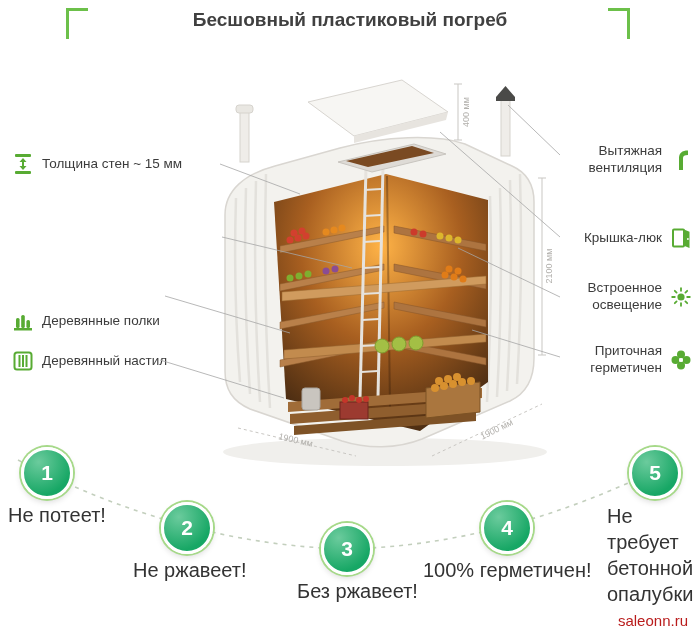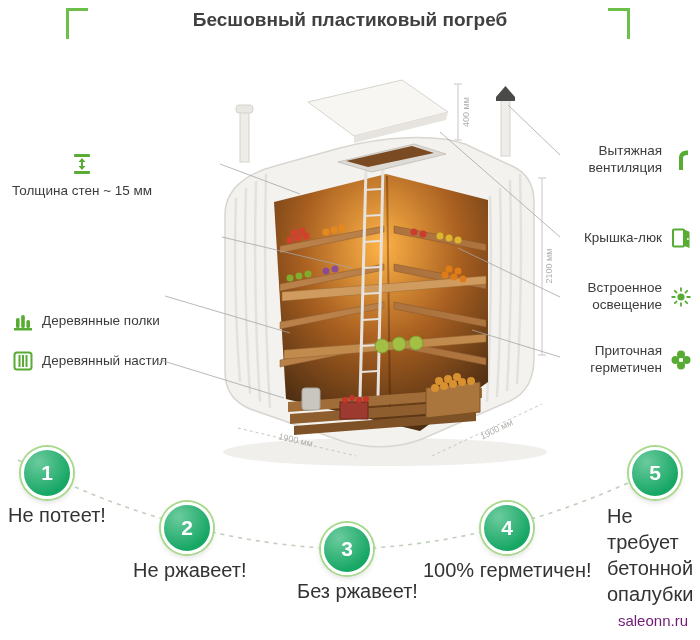--- a/index.html
+++ b/index.html
@@ -21,21 +21,21 @@
     border-right:3px solid #6cc04a; border-top:3px solid #6cc04a;
   }
   
   .feature {
     position:absolute; display:flex; align-items:center; gap:8px;
     font-size:13.5px; color:#3c3c3c; line-height:1.25;
   }
   .feature .ic { width:22px; height:22px; flex:0 0 22px; }
   .feature.right { justify-content:flex-end; }
   .feature.right .lbl { text-align:right; max-width:118px; }
-  .f-l1 { left:12px; top:153px;flex-direction:column; }
+  .f-l1 { left:12px; top:153px; }
   .f-l2 { left:12px; top:226px; }
   .f-l3 { left:12px; top:286px;margin-top:24px; }
   .f-l4 { left:12px; top:350px; }
   .f-r1 { right:8px; top:143px; width:168px; }
   .f-r2 { right:8px; top:227px; width:168px; }
   .f-r3 { right:8px; top:280px; width:168px; }
   .f-r4 { right:8px; top:343px; width:168px; }
   
   .illustration { position:absolute; left:190px; top:50px; }
   .overlay { position:absolute; left:0; top:0; pointer-events:none; }
@@ -53,21 +53,21 @@
   .bc3 { left:321px; top:523px; }
   .bc4 { left:481px; top:502px; }
   .bc5 { left:629px; top:447px; }
   .benefit-label { position:absolute; font-size:20px; color:#333; z-index:3; }
   .bl1 { left:8px;   top:504px; }
   .bl2 { left:133px; top:559px; }
   .bl3 { left:297px; top:580px; }
   .bl4 { left:423px; top:559px; }
   .bl5 { left:607px; top:503px; width:92px; line-height:1.3; }
   .watermark {
-    position:absolute; right:12px; bottom:11px; font-size:15px; color:#701a75;
+    position:absolute; right:12px; bottom:11px; font-size:15px; color:#b91c1c;
   }
   .ic svg { display:block; }
 </style>
 </head>
 <body>
 
 <div class="canvas">
 
   <div class="bracket-left"></div>
   <div class="bracket-right"></div>

